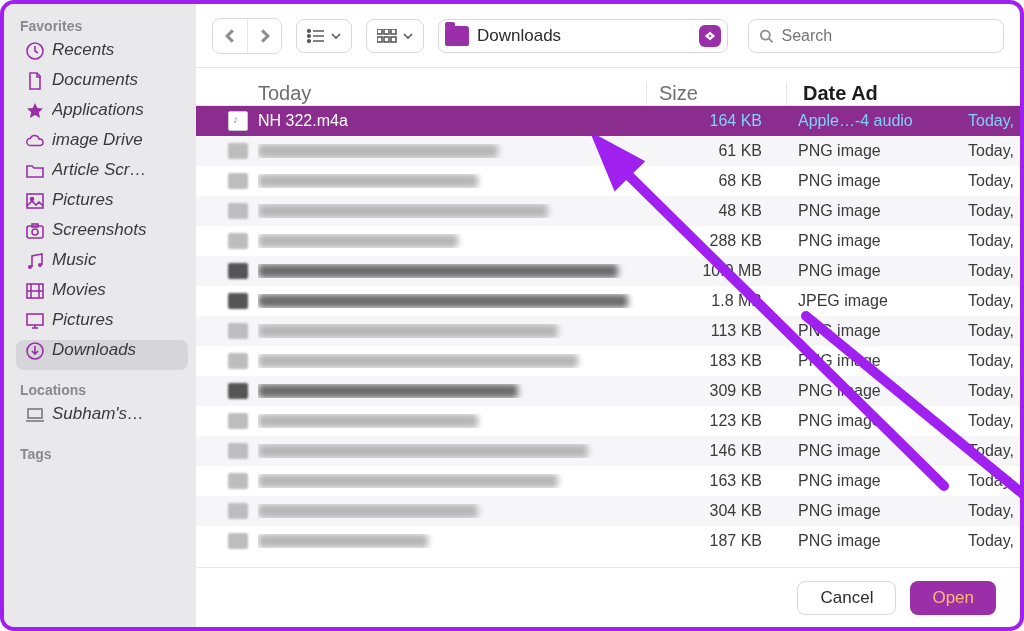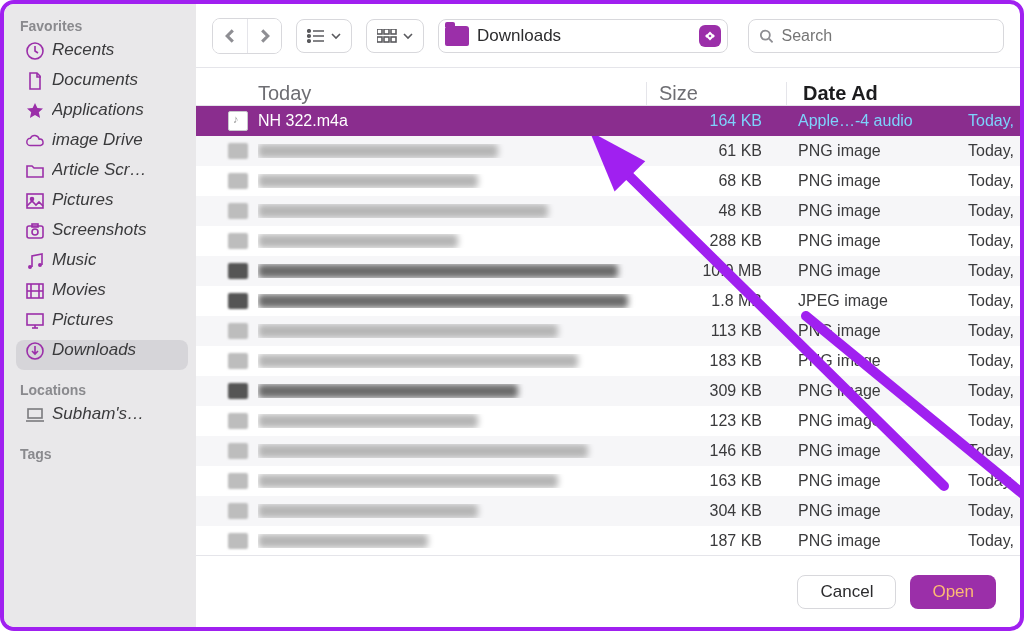--- a/index.html
+++ b/index.html
@@ -48,21 +48,21 @@
   .file-ic{width:20px;height:20px;background:#fff;border:1px solid #c8c8cc;border-radius:2px;position:relative;}
   .file-ic.audio::after{content:"♪";position:absolute;font-size:11px;color:#999;left:4px;top:1px;}
   .blur-ic{width:20px;height:16px;background:#bdbdbd;border-radius:2px;filter:blur(1px);}
   .r-name{flex:0 0 388px;white-space:nowrap;overflow:hidden;}
   .blur-name{height:14px;background:#b5b5b5;border-radius:4px;filter:blur(3px);}
   .r-size{flex:0 0 140px;text-align:right;padding-right:24px;}
   .r-kind{flex:0 0 170px;padding-left:12px;white-space:nowrap;overflow:hidden;}
   .r-date{flex:1;padding-left:12px;}
   .row.sel .r-size,.row.sel .r-kind,.row.sel .r-date{color:#7dd3fc;}
   
-  .footer{height:72px;border-top:1px solid #e5e5ea;display:flex;align-items:center;justify-content:flex-end;padding:0 24px;gap:14px;}
+  .footer{height:60px;border-top:1px solid #e5e5ea;display:flex;align-items:center;justify-content:flex-end;padding:0 24px;gap:14px;}
   .btn{height:34px;padding:0 22px;border-radius:8px;font-size:17px;display:flex;align-items:center;}
   .btn-cancel{border:1px solid #d8d8dc;background:#fff;color:#2c2c2e;}
   .btn-open{background:#9b2fa9;color:#fdba74;border:none;}
   
   .arrow{position:absolute;pointer-events:none;}
   .arrow1{left:378px;top:132px;width:380px;height:360px;}
   .arrow2{left:600px;top:302px;width:340px;height:280px;}
 </style>
 </head>
 <body>

